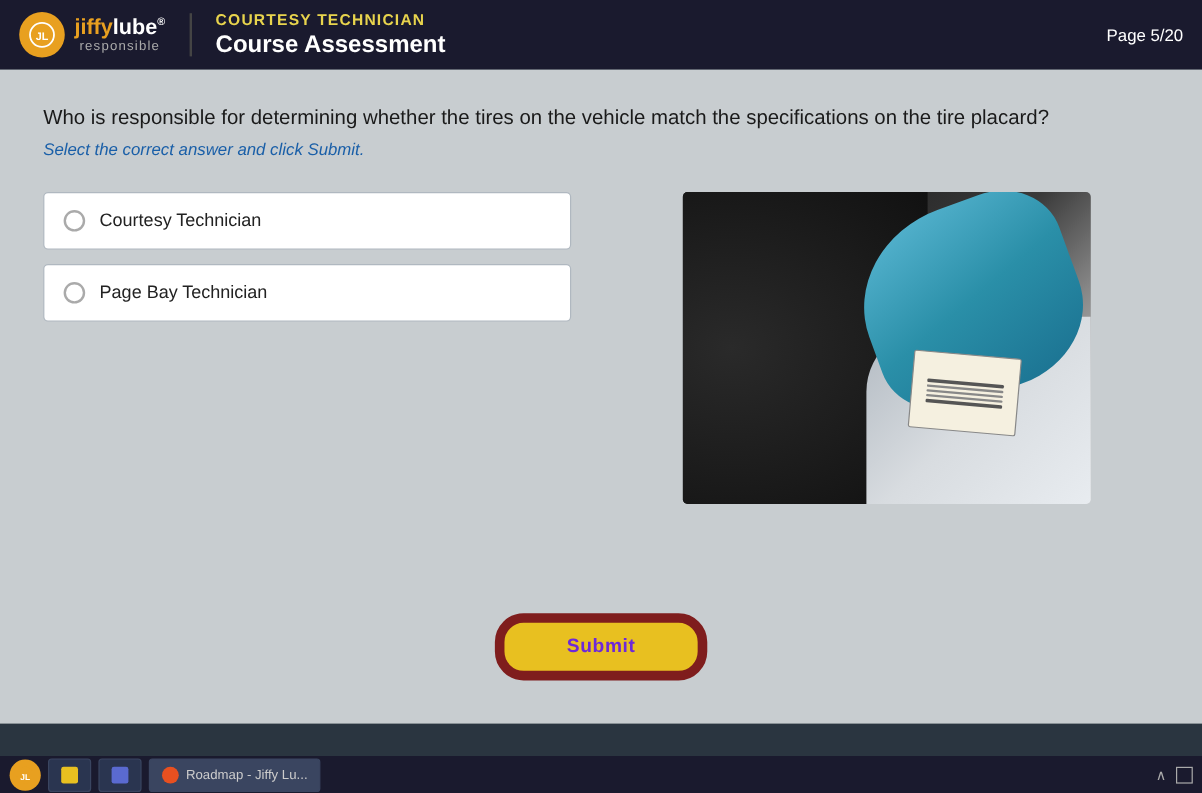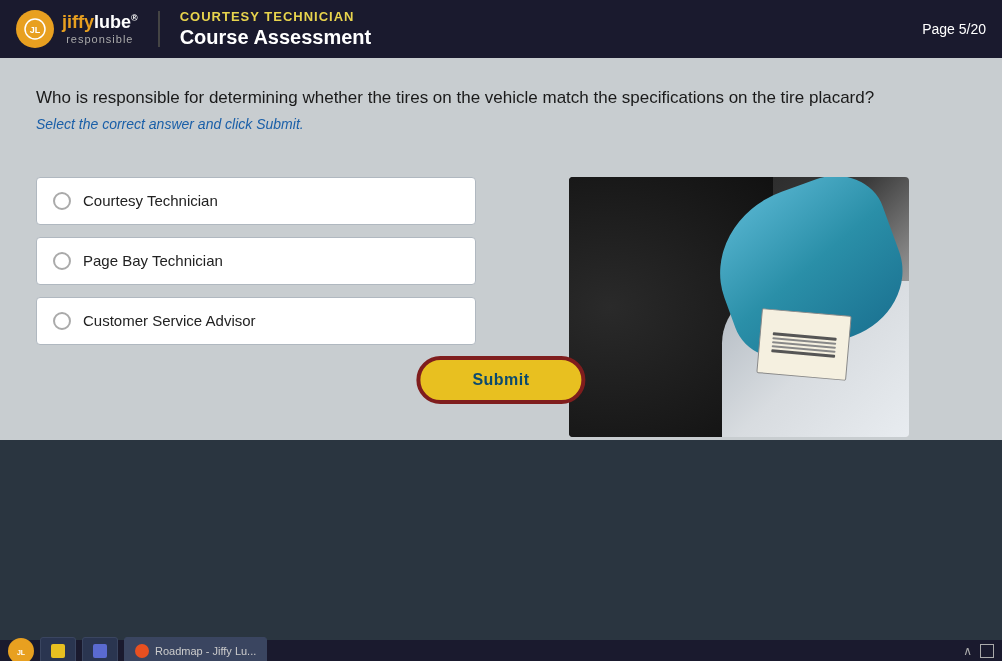--- a/index.html
+++ b/index.html
@@ -102,39 +102,39 @@
     .page-indicator {
       font-size: 14px;
       color: white;
       font-weight: normal;
     }
 
     
     .main-content {
       background: #c8cdd0;
       width: 100%;
-      height: 382px;
+      height: 545px;
       padding: 28px 36px 20px 36px;
       position: relative;
     }
 
     .question-text {
       font-size: 17px;
       color: #1a1a1a;
       font-weight: normal;
       line-height: 1.4;
       margin-bottom: 6px;
       max-width: 880px;
     }
 
     .instruction-text {
       font-size: 14px;
       color: #1a5fa8;
       font-style: italic;
-      margin-bottom: 45px;
+      margin-bottom: 28px;
     }
 
     .content-row {
       display: flex;
       gap: 36px;
       align-items: flex-start;
     }
 
     .answers-col {
       display: flex;
@@ -252,36 +252,36 @@
     
     .submit-area {
       position: absolute;
       bottom: 36px;
       left: 50%;
       transform: translateX(-50%);
     }
 
     .submit-btn {
       background: #e8c020;
-      border: 4px solid #7f1d1d;
+      border: 8px solid #7f1d1d;
       border-radius: 24px;
       padding: 11px 52px;
       font-size: 16px;
       font-weight: bold;
-      color: #0c4a6e;
+      color: #6d28d9;
       cursor: pointer;
       letter-spacing: 0.5px;
     }
 
     
     .taskbar {
       position: absolute;
       bottom: 0;
       width: 100%;
-      height: 21px;
+      height: 31px;
       background: #1a1a2e;
       display: flex;
       align-items: center;
       padding: 0 8px;
       gap: 6px;
     }
 
     .taskbar-logo {
       width: 26px;
       height: 26px;
@@ -375,24 +375,20 @@
       <div class="answer-option">
         <div class="radio-circle"></div>
         <span class="answer-label">Courtesy Technician</span>
       </div>
 
       <div class="answer-option">
         <div class="radio-circle"></div>
         <span class="answer-label">Page Bay Technician</span>
       </div>
 
-      <div class="answer-option">
-        <div class="radio-circle"></div>
-        <span class="answer-label">Customer Service Advisor</span>
-      </div>
 
     </div>
 
     <div class="tire-image-area">
       <div class="tire-image-placeholder">
         <div class="tire-dark-bg"></div>
         <div class="tire-light-area"></div>
         <div class="tire-glove"></div>
         <div class="placard-card">
           <div class="placard-line"></div>

